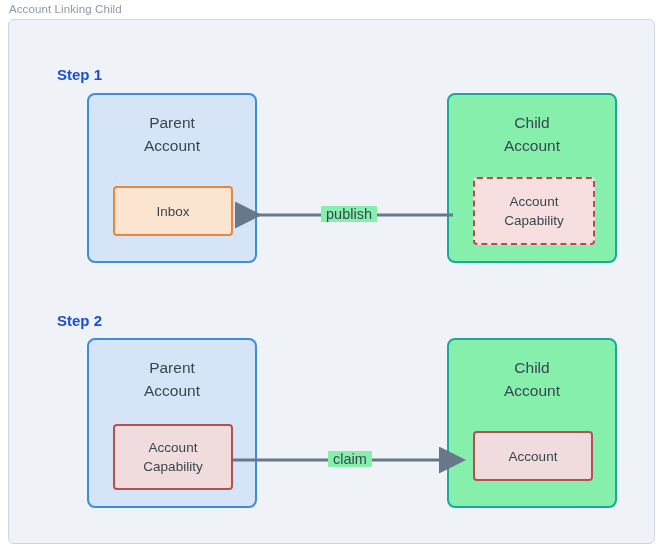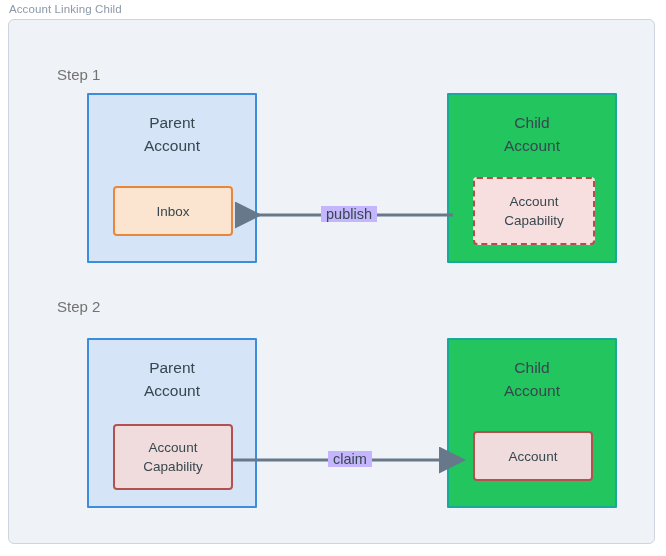--- a/index.html
+++ b/index.html
@@ -36,41 +36,41 @@
     box-sizing: border-box;
     background: #eff2f6;
     border: 1px solid #ced5e0;
     border-radius: 6px;
   }
 
   
   .step-label {
     position: absolute;
     font-size: 15px;
-    font-weight: normal;
-    color: #737373;
+    font-weight: bold;
+    color: #1d4ed8;
     white-space: nowrap;
   }
   #step-1-label { left: 48px; top: 46px; }
-  #step-2-label { left: 48px; top: 278px; }
+  #step-2-label { left: 48px; top: 292px; }
 
   
   .account-box {
     position: absolute;
     box-sizing: border-box;
     border-width: 2px;
     border-style: solid;
-    border-radius: 1px;
+    border-radius: 8px;
   }
   .account-box.parent {
     background: #d6e4f7;
     border-color: #3d8ddd;
   }
   .account-box.child {
-    background: #22c55e;
+    background: #86efac;
     border-color: #17aa9a;
   }
   .account-title {
     position: absolute;
     left: 0;
     right: 0;
     top: 16px;
     text-align: center;
     font-size: 15.5px;
     line-height: 23px;
@@ -116,21 +116,21 @@
 
   
   .edge-svg {
     position: absolute;
     overflow: visible;
   }
   .edge-label {
     position: absolute;
     font-size: 14.5px;
     color: #37474f;
-    background: #c4b5fd;
+    background: #86efac;
     padding: 0 5px;
     white-space: nowrap;
   }
 
   
   #diagram-frame > * { position: absolute; }
 </style>
 </head>
 <body>
 

